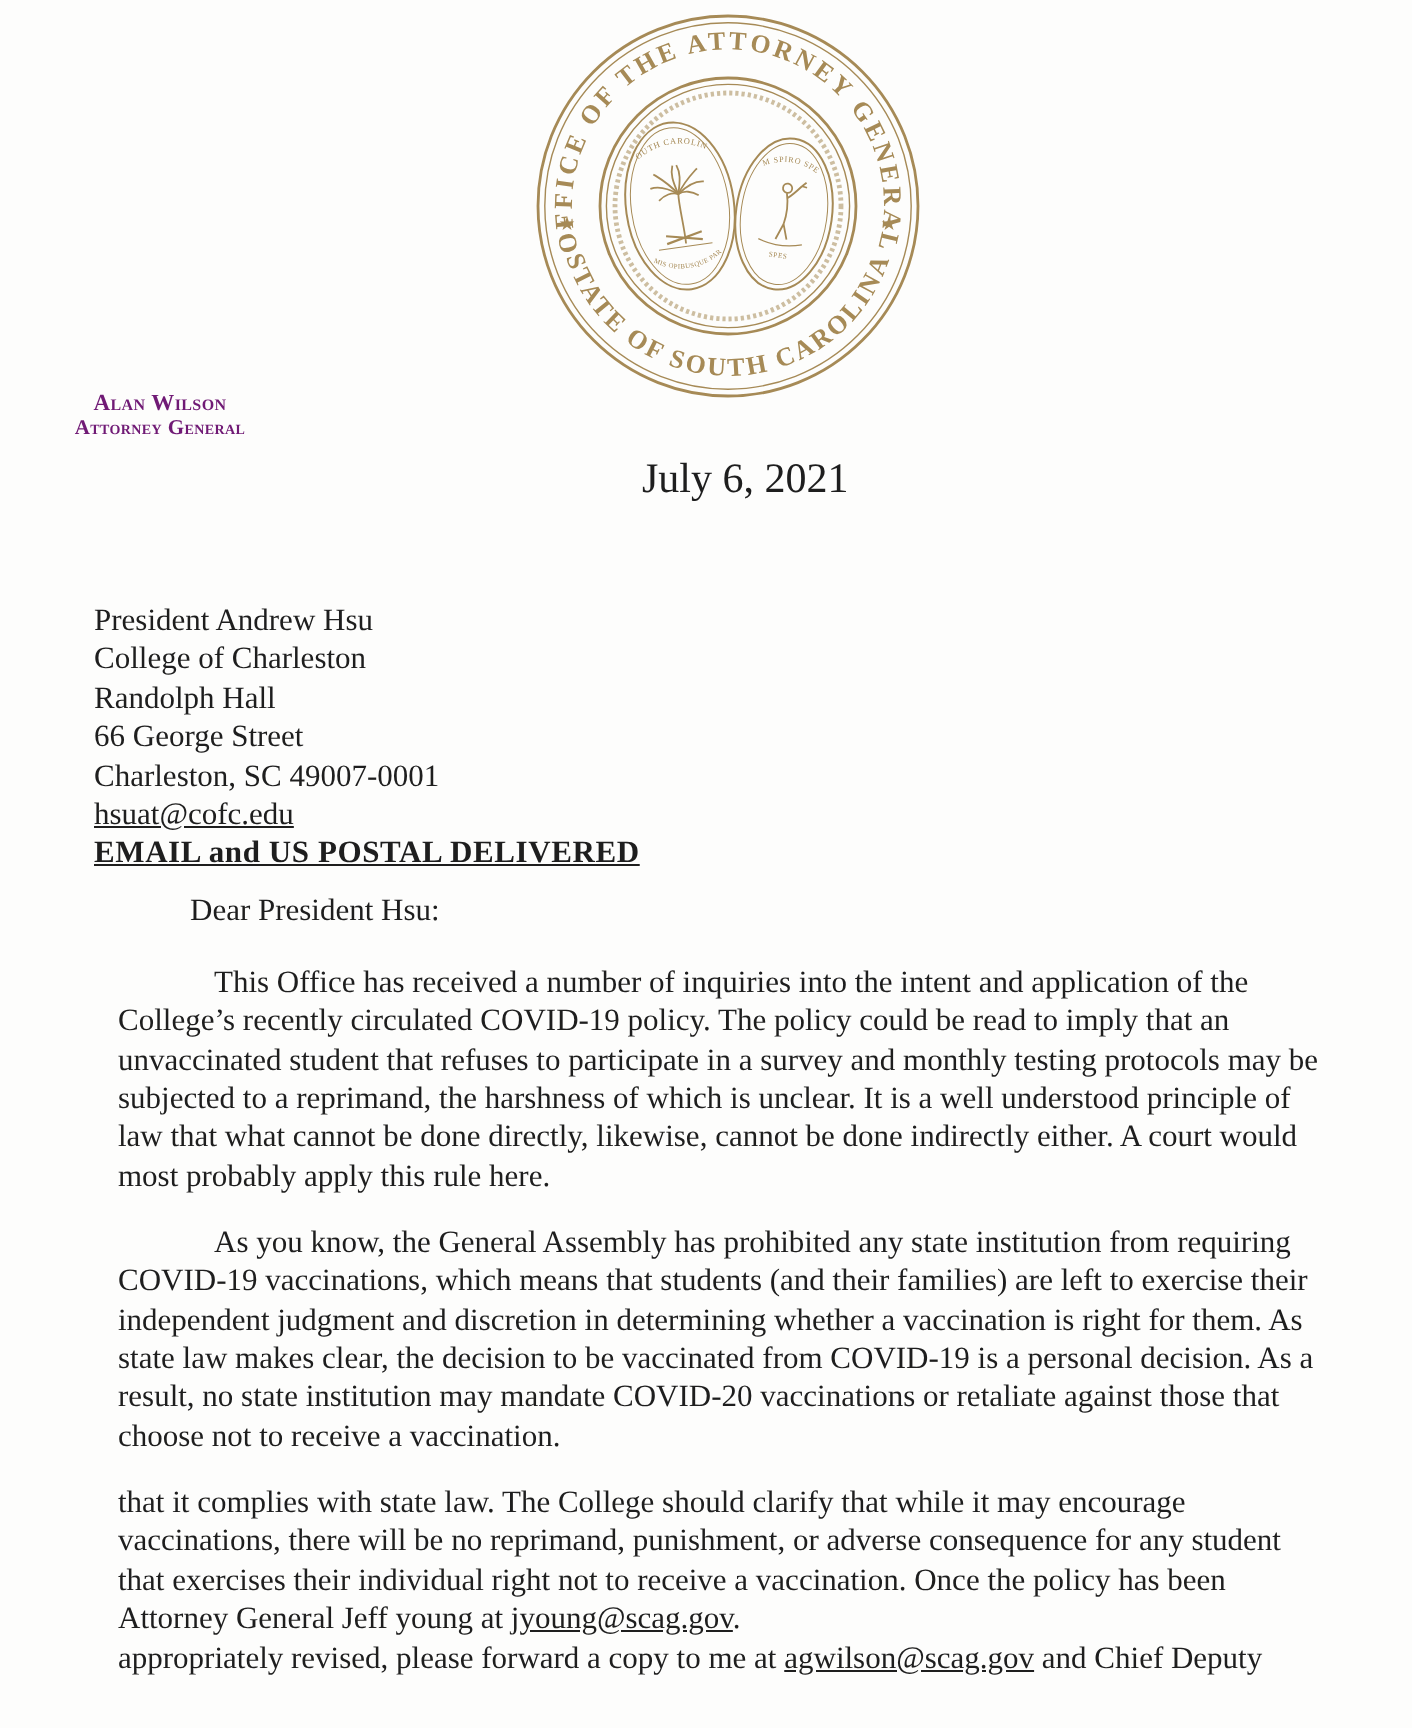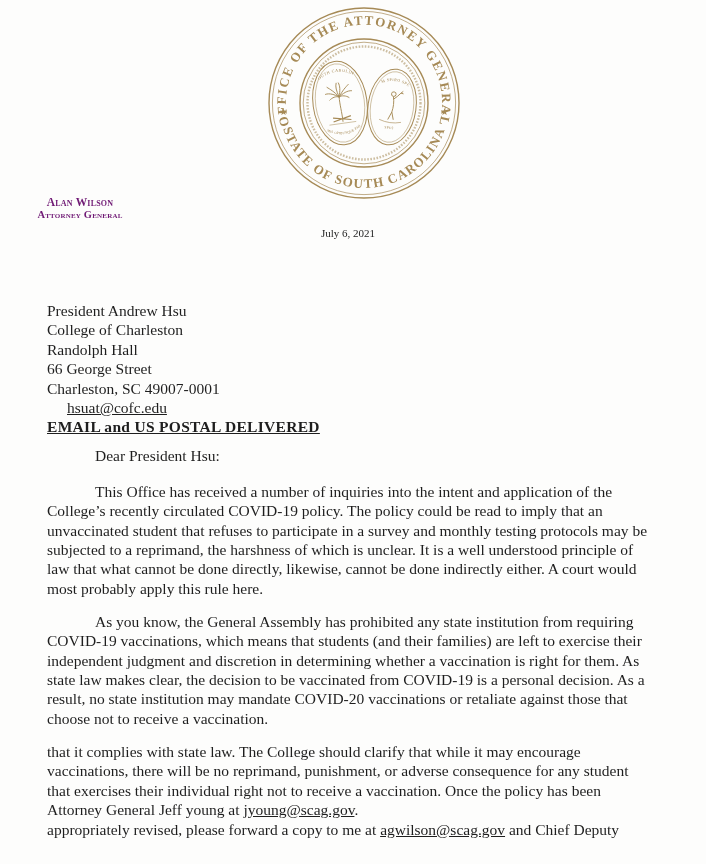--- a/index.html
+++ b/index.html
@@ -10,31 +10,31 @@
   }
   
   .seal-wrap{position:absolute;left:264px;top:3px;width:200px;height:200px;}
   .seal-txt{font-family:"Liberation Serif",serif;font-weight:600;}
   .officials{
     position:absolute;left:26px;top:196px;width:108px;text-align:center;
     font-variant-caps:small-caps;line-height:12.5px;letter-spacing:.2px;
   }
   .officials .name{font-size:11.5px;font-weight:600;}
   .officials .title{font-size:10.5px;font-weight:600;}
-  .date-line{position:absolute;left:321px;top:227px;font-size:11px;text-align:right;}
+  .date-line{position:absolute;left:321px;top:227px;font-size:21px;text-align:right;}
   
   .recipient{position:absolute;left:47px;top:301px;font-size:15.5px;line-height:19.4px;}
   .addr-line{white-space:nowrap;}
-  .recipient-email{text-decoration:underline;display:inline-block;margin-left:20px;}
+  .recipient-email{text-decoration:underline;display:inline-block;}
   .delivery{font-weight:bold;text-decoration:underline;letter-spacing:.3px;white-space:nowrap;}
   
   .salutation{position:absolute;left:47px;top:447px;font-size:15.5px;white-space:nowrap;margin-left:48px;}
   .letter-body{position:absolute;left:47px;top:482px;font-size:15.5px;line-height:19.35px;}
   .para{margin:0 0 14px 0;}
-  .line{white-space:nowrap;}
+  .line{white-space:nowrap;margin-left:12px;}
   .line.indent{padding-left:48px;}
   .email-link{text-decoration:underline;}
 </style>
 </head>
 <body>
 
 <div class="page">
 
   <div class="seal-wrap">
     <svg width="200" height="200" viewBox="0 0 200 200">

